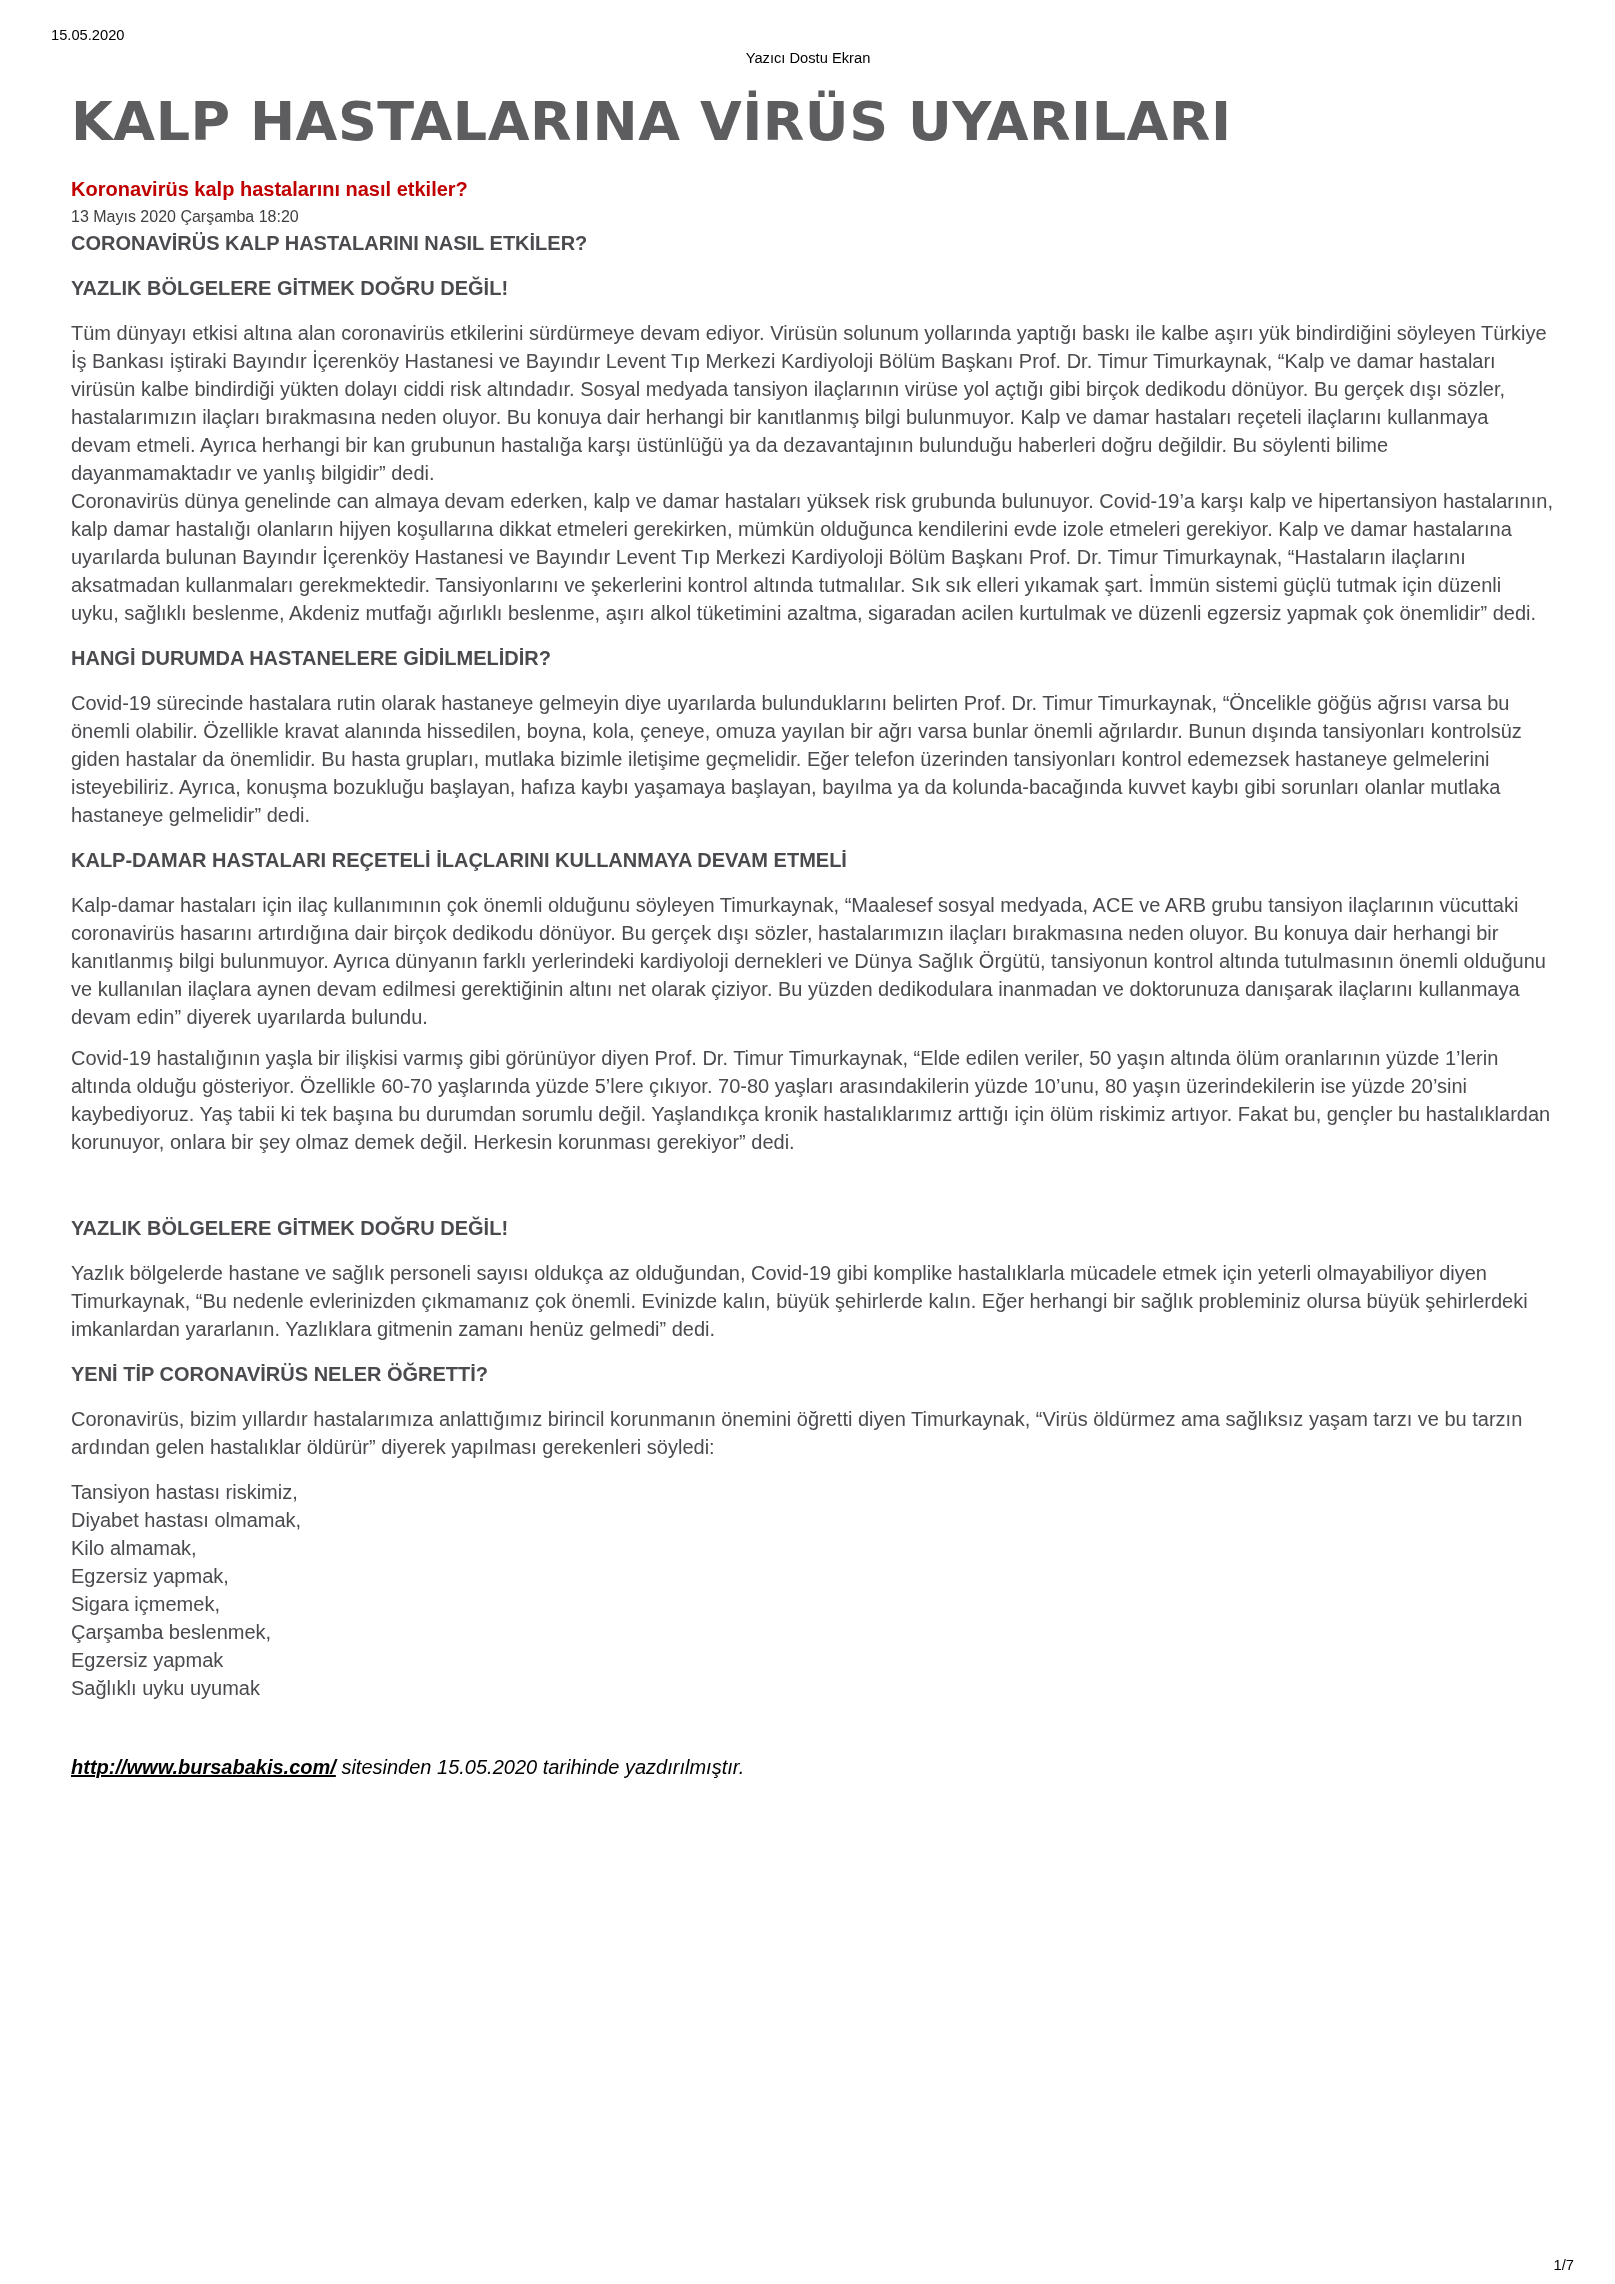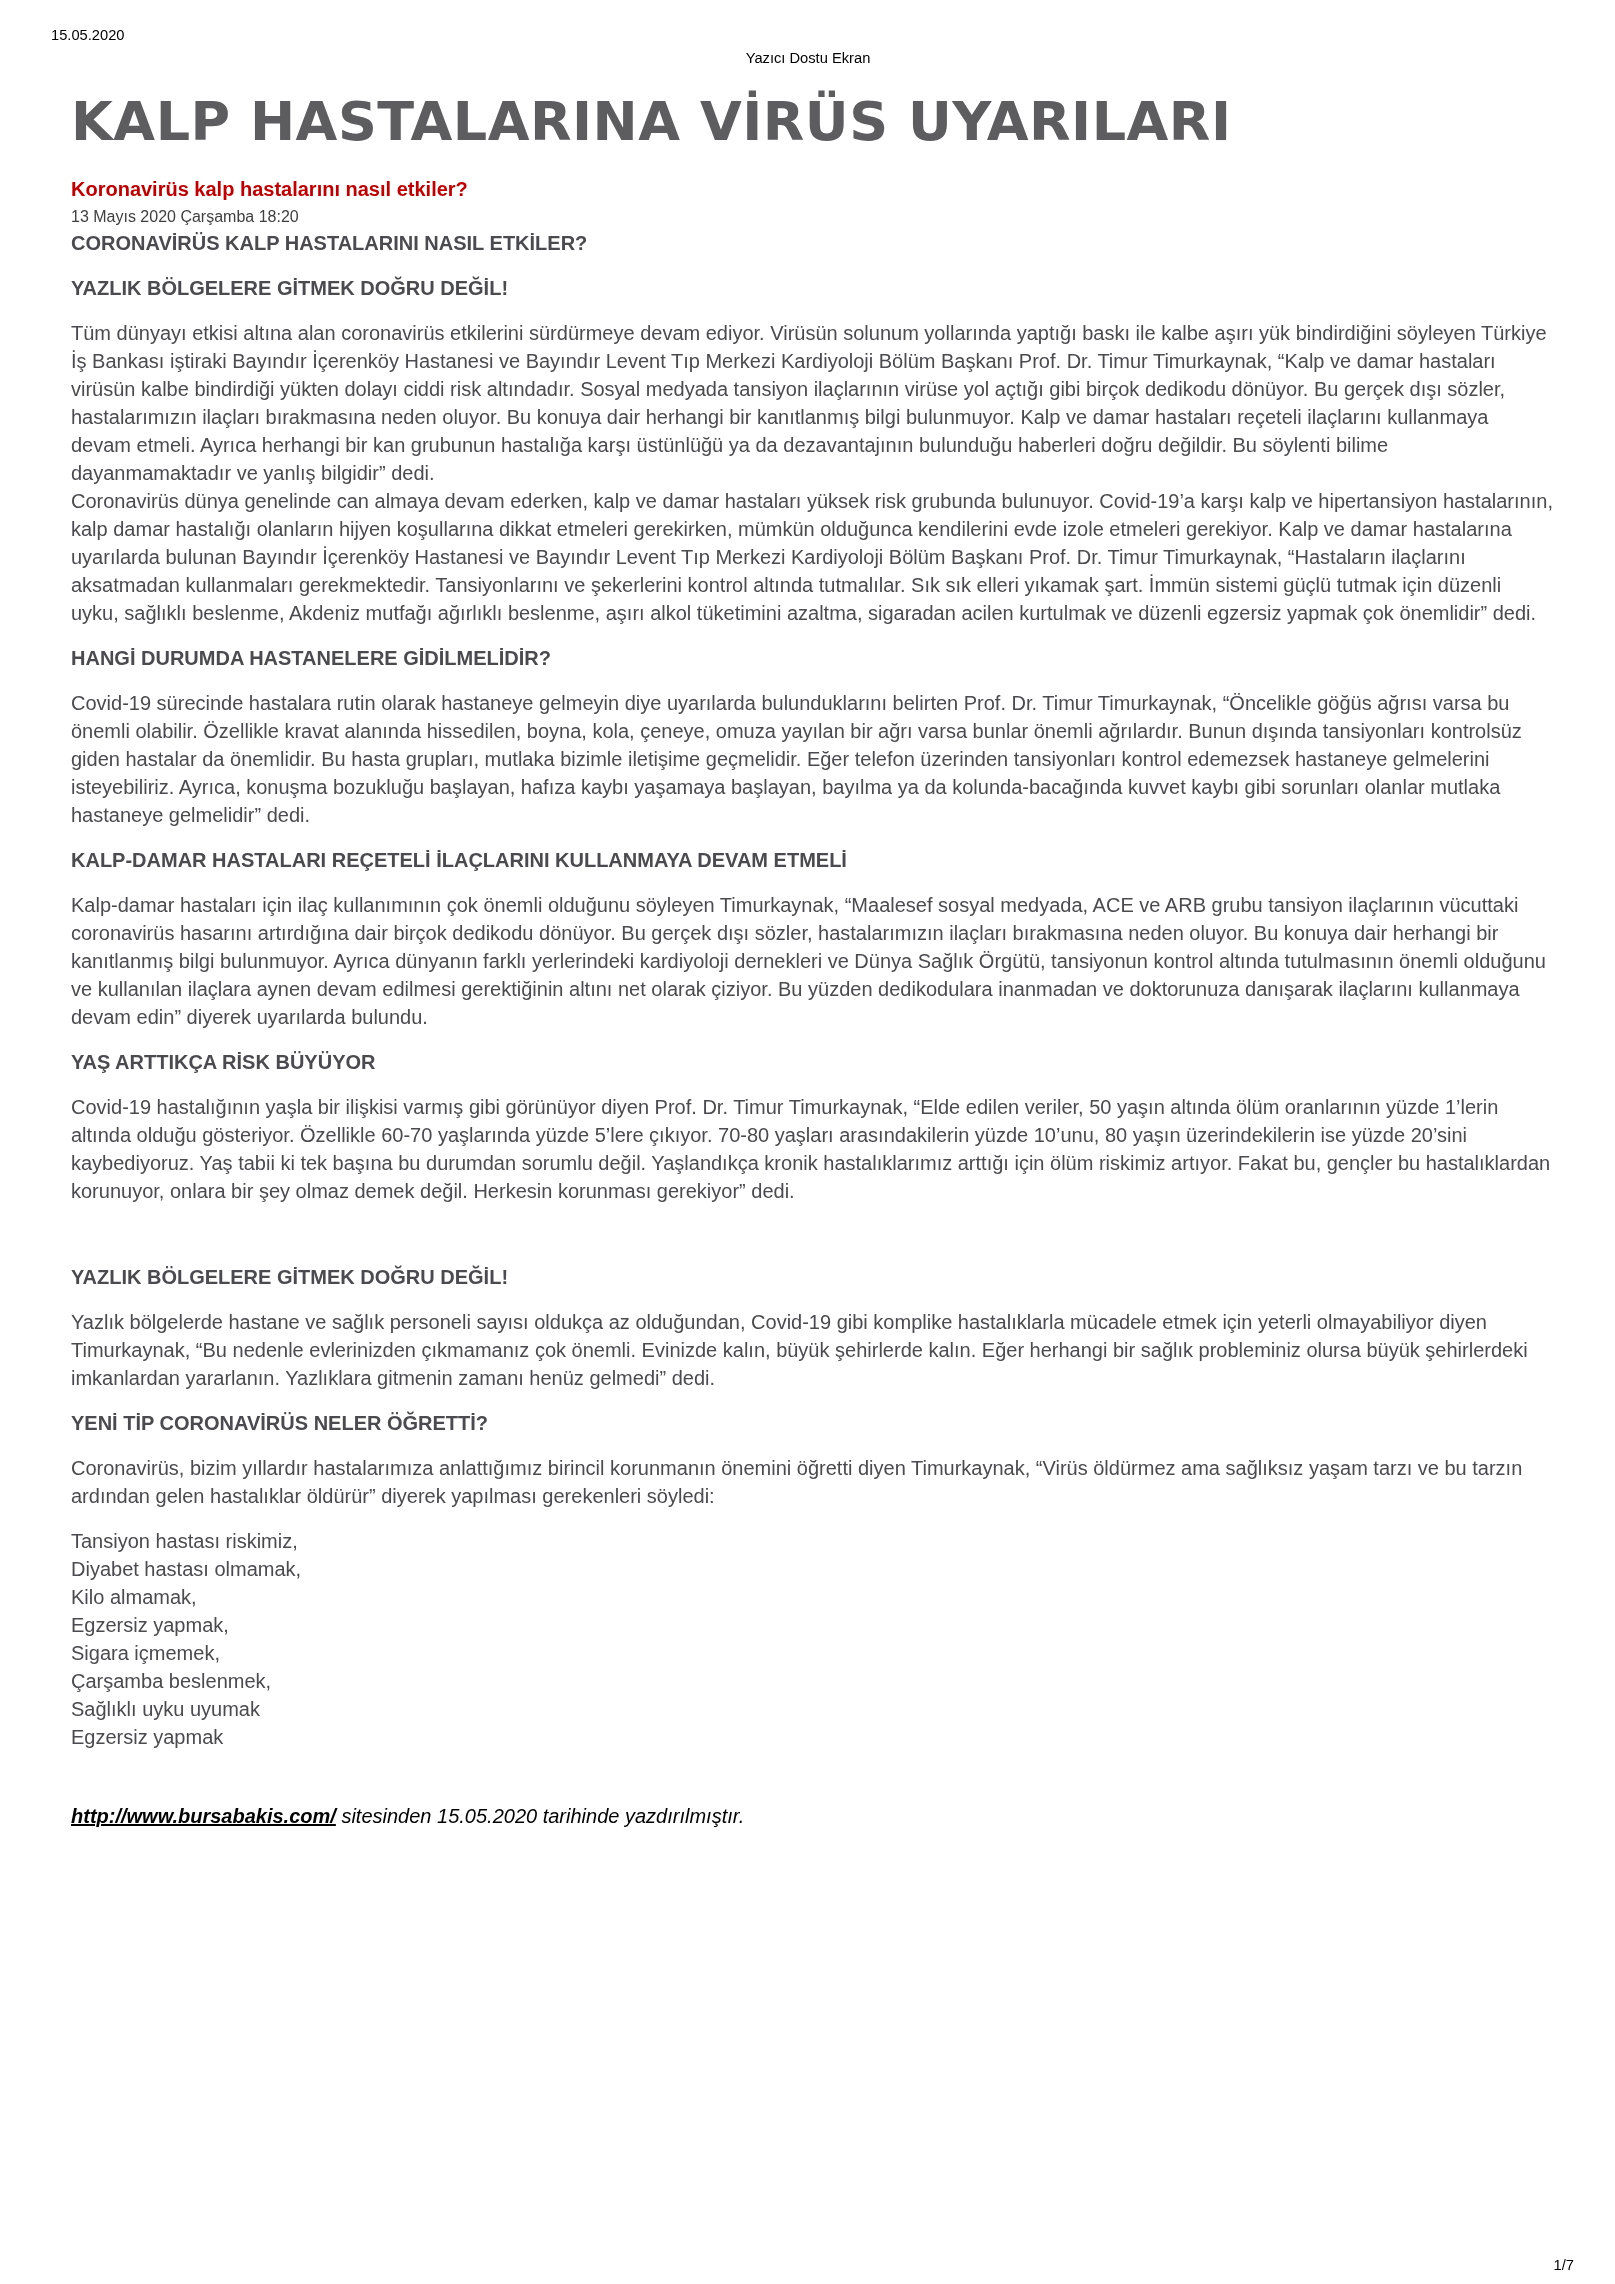--- a/index.html
+++ b/index.html
@@ -68,21 +68,20 @@
     <div class="section-heading">HANGİ DURUMDA HASTANELERE GİDİLMELİDİR?</div>
     <p class="para">Covid-19 sürecinde hastalara rutin olarak hastaneye gelmeyin diye uyarılarda bulunduklarını belirten Prof. Dr. Timur Timurkaynak, “Öncelikle göğüs ağrısı varsa bu önemli olabilir. Özellikle kravat alanında hissedilen, boyna, kola, çeneye, omuza yayılan bir ağrı varsa bunlar önemli ağrılardır. Bunun dışında tansiyonları kontrolsüz giden hastalar da önemlidir. Bu hasta grupları, mutlaka bizimle iletişime geçmelidir. Eğer telefon üzerinden tansiyonları kontrol edemezsek hastaneye gelmelerini isteyebiliriz. Ayrıca, konuşma bozukluğu başlayan, hafıza kaybı yaşamaya başlayan, bayılma ya da kolunda-bacağında kuvvet kaybı gibi sorunları olanlar mutlaka hastaneye gelmelidir” dedi.</p>
   </div>
 
   <div class="section">
     <div class="section-heading">KALP-DAMAR HASTALARI REÇETELİ İLAÇLARINI KULLANMAYA DEVAM ETMELİ</div>
     <p class="para">Kalp-damar hastaları için ilaç kullanımının çok önemli olduğunu söyleyen Timurkaynak, “Maalesef sosyal medyada, ACE ve ARB grubu tansiyon ilaçlarının vücuttaki coronavirüs hasarını artırdığına dair birçok dedikodu dönüyor. Bu gerçek dışı sözler, hastalarımızın ilaçları bırakmasına neden oluyor. Bu konuya dair herhangi bir kanıtlanmış bilgi bulunmuyor. Ayrıca dünyanın farklı yerlerindeki kardiyoloji dernekleri ve Dünya Sağlık Örgütü, tansiyonun kontrol altında tutulmasının önemli olduğunu ve kullanılan ilaçlara aynen devam edilmesi gerektiğinin altını net olarak çiziyor. Bu yüzden dedikodulara inanmadan ve doktorunuza danışarak ilaçlarını kullanmaya devam edin” diyerek uyarılarda bulundu.</p>
   </div>
 
   <div class="section">
-    <div class="section-heading">YAŞ ARTTIKÇA RİSK BÜYÜYOR</div>
     <p class="para">Covid-19 hastalığının yaşla bir ilişkisi varmış gibi görünüyor diyen Prof. Dr. Timur Timurkaynak, “Elde edilen veriler, 50 yaşın altında ölüm oranlarının yüzde 1’lerin altında olduğu gösteriyor. Özellikle 60-70 yaşlarında yüzde 5’lere çıkıyor. 70-80 yaşları arasındakilerin yüzde 10’unu, 80 yaşın üzerindekilerin ise yüzde 20’sini kaybediyoruz. Yaş tabii ki tek başına bu durumdan sorumlu değil. Yaşlandıkça kronik hastalıklarımız arttığı için ölüm riskimiz artıyor. Fakat bu, gençler bu hastalıklardan korunuyor, onlara bir şey olmaz demek değil. Herkesin korunması gerekiyor” dedi.</p>
   </div>
 
   <div class="spacer-big"></div>
 
   <div class="section">
     <div class="section-heading">YAZLIK BÖLGELERE GİTMEK DOĞRU DEĞİL!</div>
     <p class="para">Yazlık bölgelerde hastane ve sağlık personeli sayısı oldukça az olduğundan, Covid-19 gibi komplike hastalıklarla mücadele etmek için yeterli olmayabiliyor diyen Timurkaynak, “Bu nedenle evlerinizden çıkmamanız çok önemli. Evinizde kalın, büyük şehirlerde kalın. Eğer herhangi bir sağlık probleminiz olursa büyük şehirlerdeki imkanlardan yararlanın. Yazlıklara gitmenin zamanı henüz gelmedi” dedi.</p>
   </div>
 
@@ -91,22 +90,22 @@
     <p class="para">Coronavirüs, bizim yıllardır hastalarımıza anlattığımız birincil korunmanın önemini öğretti diyen Timurkaynak, “Virüs öldürmez ama sağlıksız yaşam tarzı ve bu tarzın ardından gelen hastalıklar öldürür” diyerek yapılması gerekenleri söyledi:</p>
   </div>
 
   <ul class="list">
     <li>Tansiyon hastası riskimiz,</li>
     <li>Diyabet hastası olmamak,</li>
     <li>Kilo almamak,</li>
     <li>Egzersiz yapmak,</li>
     <li>Sigara içmemek,</li>
     <li>Çarşamba beslenmek,</li>
+    <li>Egzersiz yapmak</li>
     <li>Sağlıklı uyku uyumak</li>
-    <li>Egzersiz yapmak</li>
   </ul>
 
   <div class="source-line">
     <a>http://www.bursabakis.com/</a><span> sitesinden 15.05.2020 tarihinde yazdırılmıştır.</span>
   </div>
 </div>
 
 <div class="print-footer">
   <span class="url">www.bursabakis.com/print.php?type=1&amp;id=260583</span>
   <span class="page">1/7</span>

